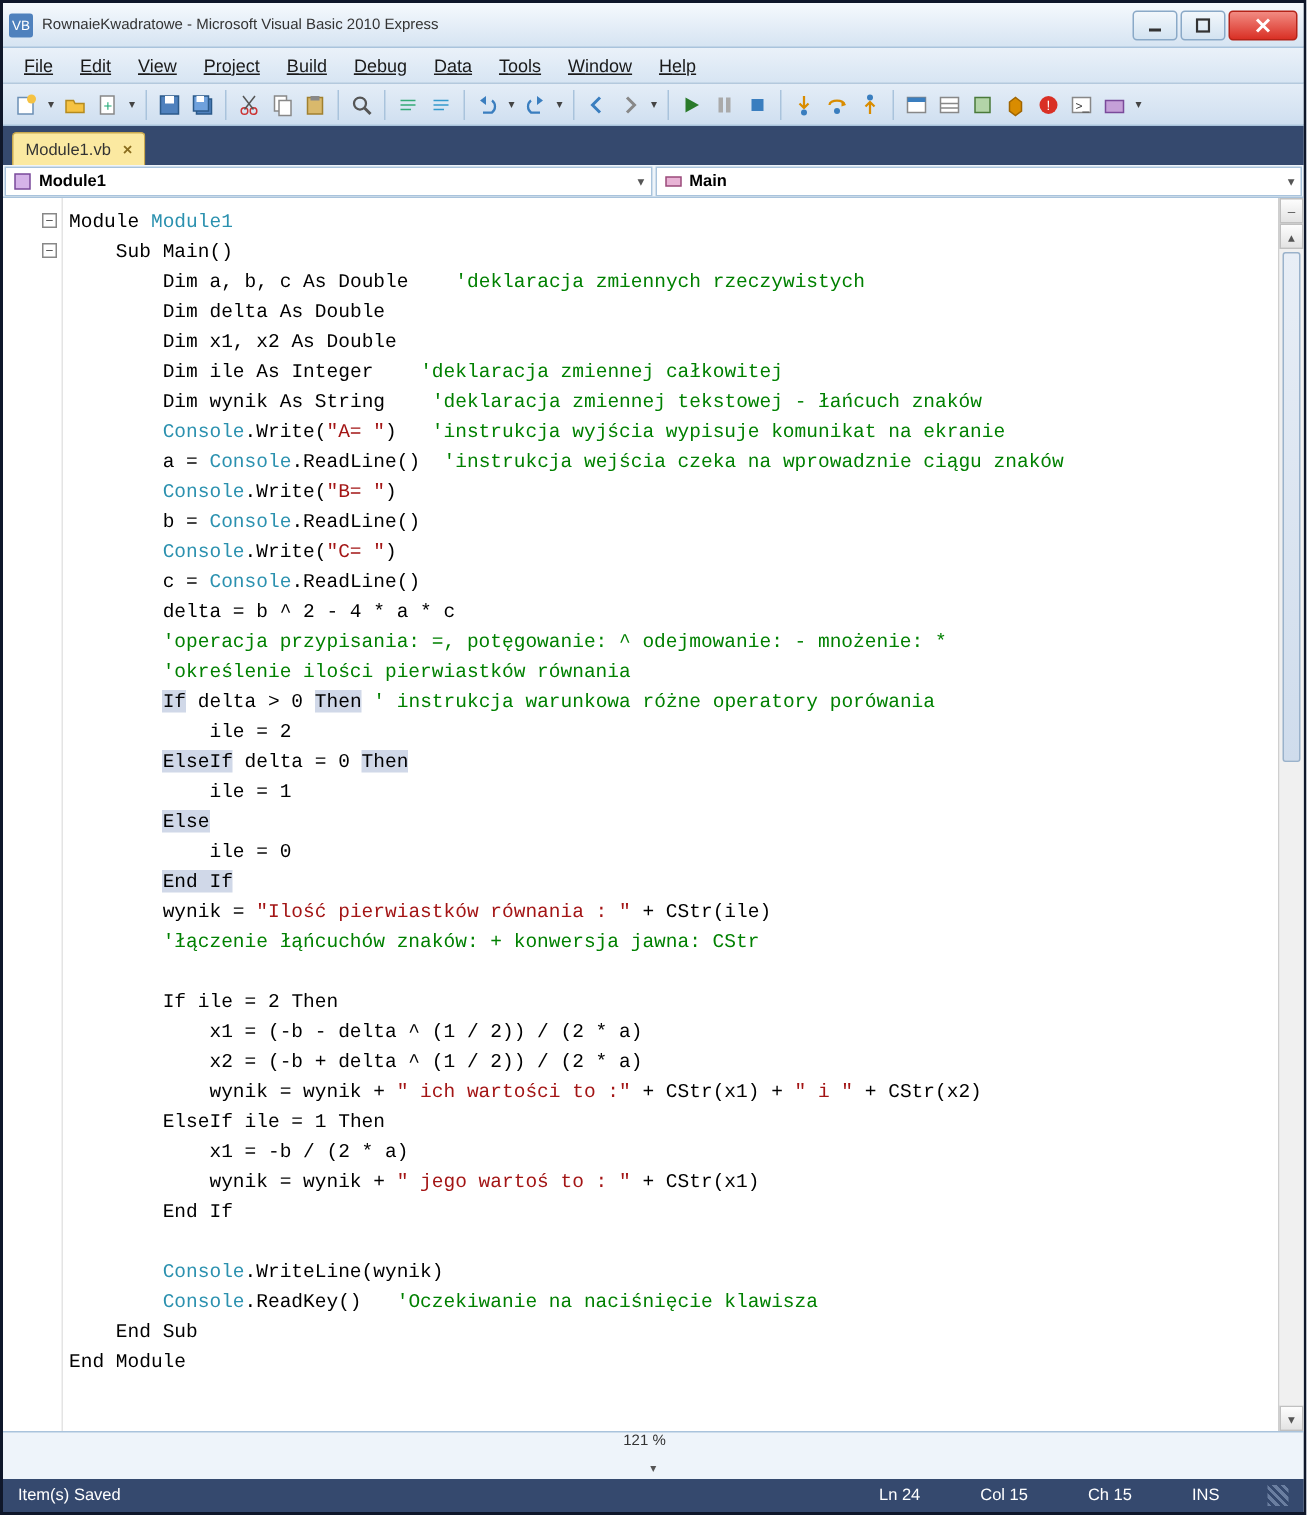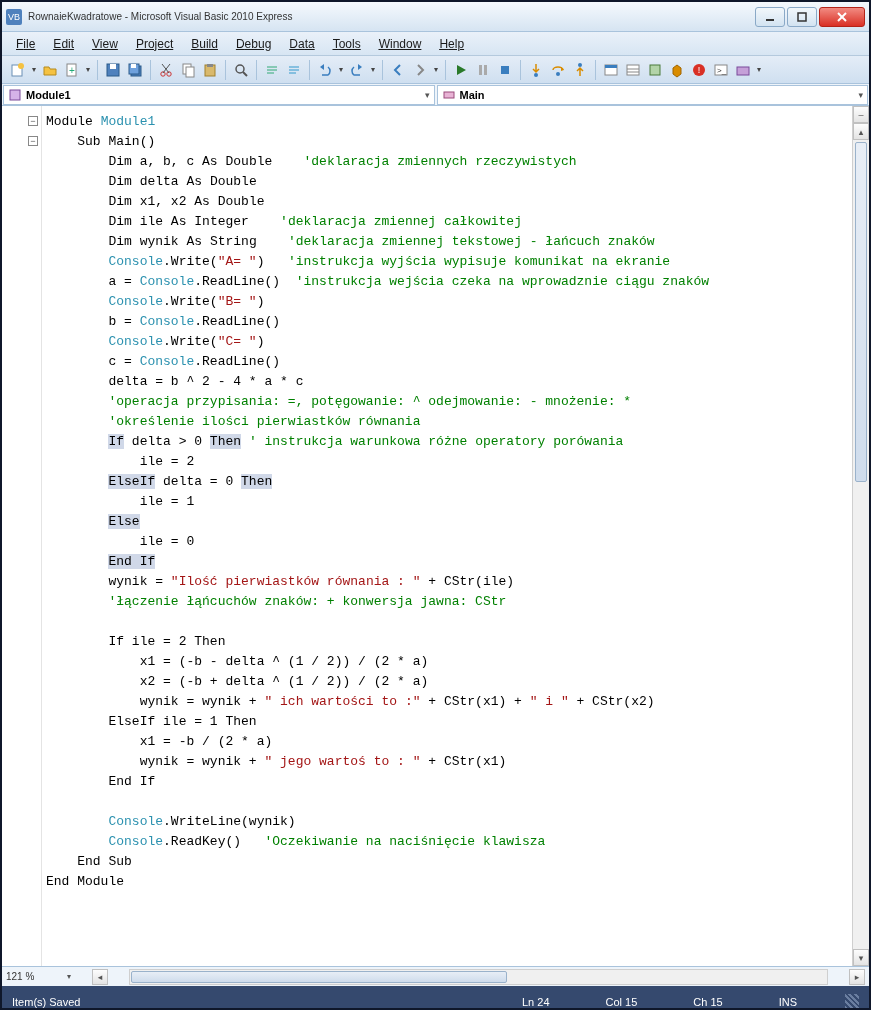--- a/index.html
+++ b/index.html
@@ -33,27 +33,27 @@
   .code { flex:1; padding:6px 0 6px 4px; font-family:Consolas, "Courier New", monospace; font-size:13px; line-height:20px; white-space:pre; color:#000; overflow:auto; }
   .kw { color:#000000; }
   .tp { color:#2b91af; }
   .str { color:#a31515; }
   .cm { color:#008000; }
   .hl { background:#d0d8e8; }
   .rightscroll { width:17px; background:#f0f0f0; border-left:1px solid #cfcfcf; display:flex; flex-direction:column; }
   .rightscroll .btn { height:17px; background:linear-gradient(#fdfdfd,#e3e3e3); border:1px solid #c0c0c0; margin:0; display:flex; align-items:center; justify-content:center; font-size:9px; color:#555; }
   .rightscroll .track { flex:1; background:#f0f0f0; position:relative; }
   .rightscroll .thumb { position:absolute; left:2px; right:2px; top:2px; height:340px; background:linear-gradient(#e8eef6,#cfdcec); border:1px solid #9ab2cb; border-radius:2px; }
-  .zoombar { height:20px; background:#eef4fa; border-top:1px solid #a9c3dc; display:flex; align-items:center; padding:0 4px; gap:21px; }
+  .zoombar { height:32px; background:#eef4fa; border-top:1px solid #a9c3dc; display:flex; align-items:center; padding:0 4px; gap:8px;flex-direction:column; }
   .zoomval { font-size:10px; color:#333; width:40px; }
   .zoomarr { font-size:8px; color:#555; }
   .hscroll-track { flex:1; height:16px; background:#f0f0f0; border:1px solid #cfcfcf; position:relative; }
   .hscroll-thumb { position:absolute; left:1px; top:1px; bottom:1px; width:54%; background:linear-gradient(#e8eef6,#cfdcec); border:1px solid #9ab2cb; border-radius:2px; }
   .hbtn { width:16px; height:16px; background:linear-gradient(#fdfdfd,#e3e3e3); border:1px solid #c0c0c0; display:flex; align-items:center; justify-content:center; font-size:9px; color:#555; }
-  .statusbar { height:22px; background:#35496e; color:#fff; display:flex; align-items:flex-end; padding:0 10px; font-size:11px;gap:16px; }
+  .statusbar { height:22px; background:#35496e; color:#fff; display:flex; align-items:center; padding:0 10px; font-size:11px; }
   .statusbar .seg { margin-right:40px; }
   .statusbar .segsp { flex:1; }
   .statusbar .grip { width:14px; height:14px; background:repeating-linear-gradient(45deg,#6a7ea0 0 2px, transparent 2px 4px); margin-left:8px; }
 </style>
 </head>
 <body>
 
 <div class="window">
 
   <div class="titlebar">
@@ -271,20 +271,26 @@
         </svg>
       </div>
     <div class="tbtn">
         <svg width="16" height="16">
           <rect x="2" y="5" width="12" height="8" fill="#c5a0d8" stroke="#7a4a9a"></rect>
         </svg>
       </div>
     <div class="drop">▾</div>
   </div>
 
+  <div class="tabbar">
+    <div class="filetab">
+      <span>Module1.vb</span>
+      <span class="x">×</span>
+    </div>
+  </div>
 
   <div class="dropdowns">
     <div class="ddrop">
       <span class="ico2">
           <svg width="12" height="12">
             <rect x="1" y="1" width="10" height="10" fill="#d5b3e8" stroke="#7a4a9a"></rect>
           </svg>
         </span>
       <span style="font-weight:bold">Module1</span>
       <span class="arrow">▾</span>

